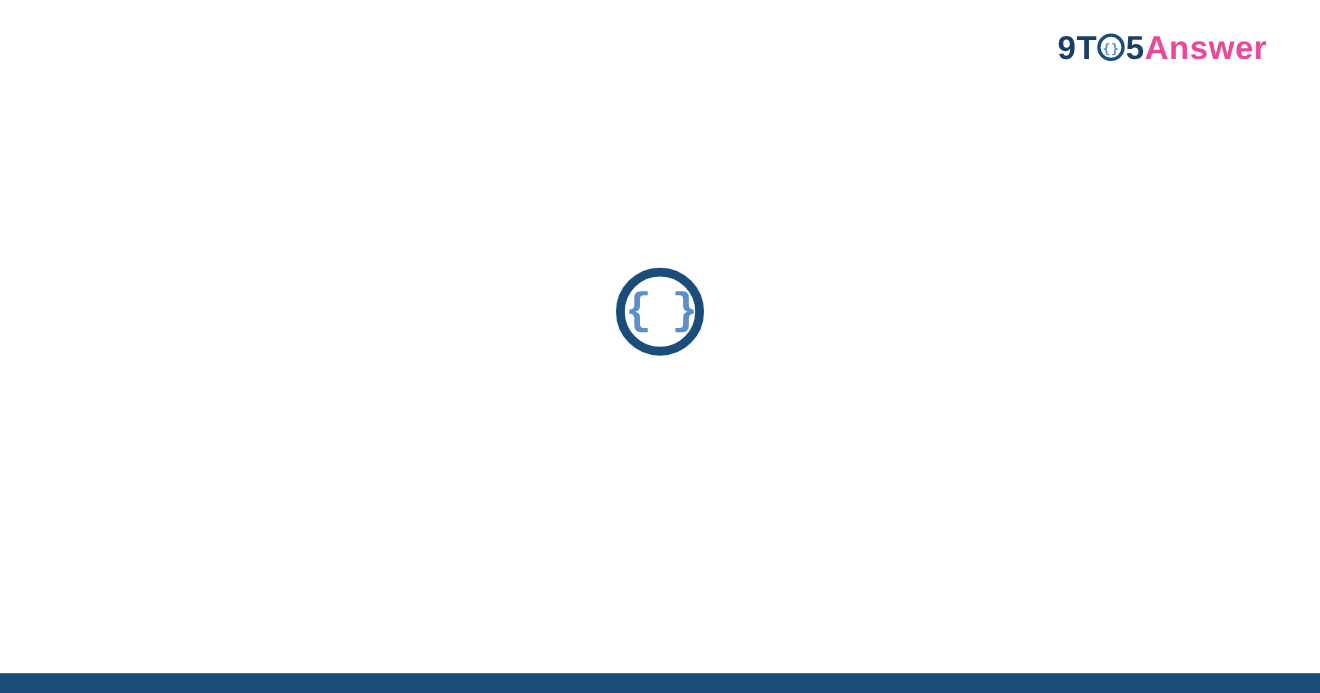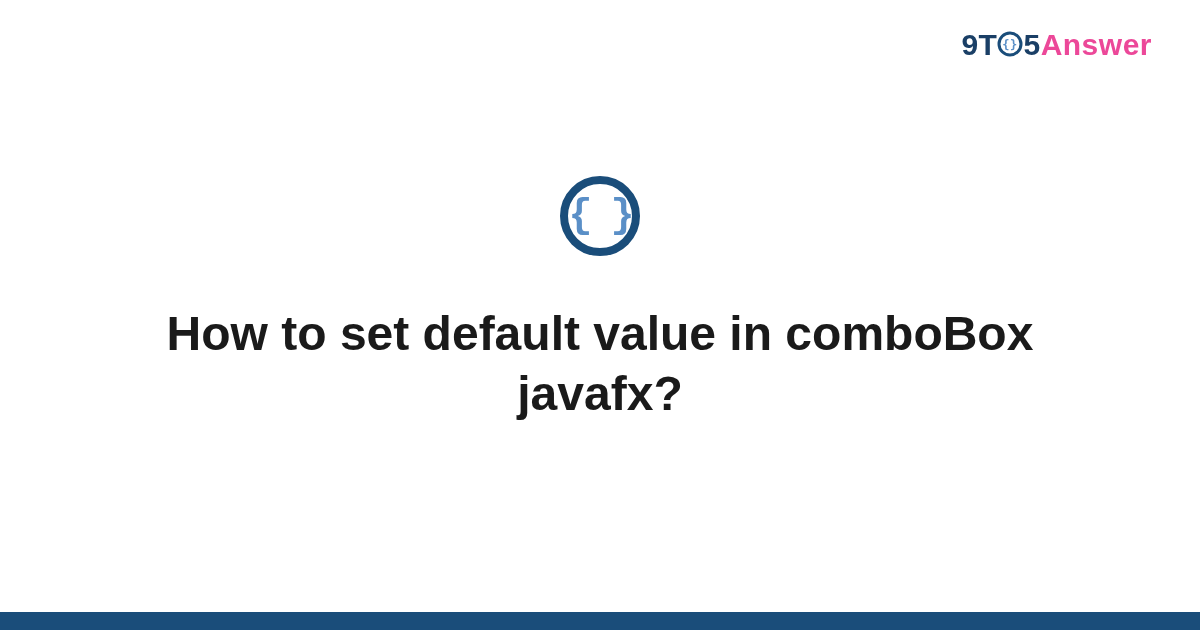--- a/index.html
+++ b/index.html
@@ -92,16 +92,15 @@
       </svg>
     </span><span class="logo-dark">5</span><span class="logo-light">Answer</span>
 </div>
 
 <div class="content">
   <div class="icon-wrapper">
     <div class="brace-icon">
       <span>{ }</span>
     </div>
   </div>
-  <h1 class="title">How to set default value in comboBox javafx?</h1>
 </div>
 
 <div class="bottom-bar"></div>
 
 </body></html>

